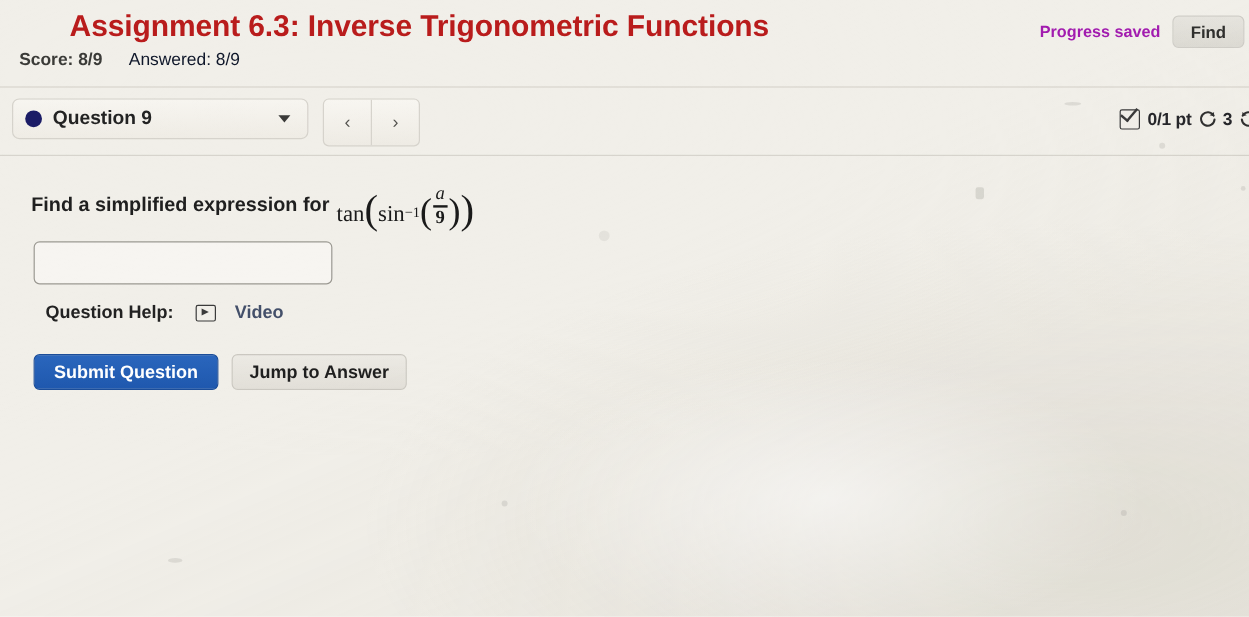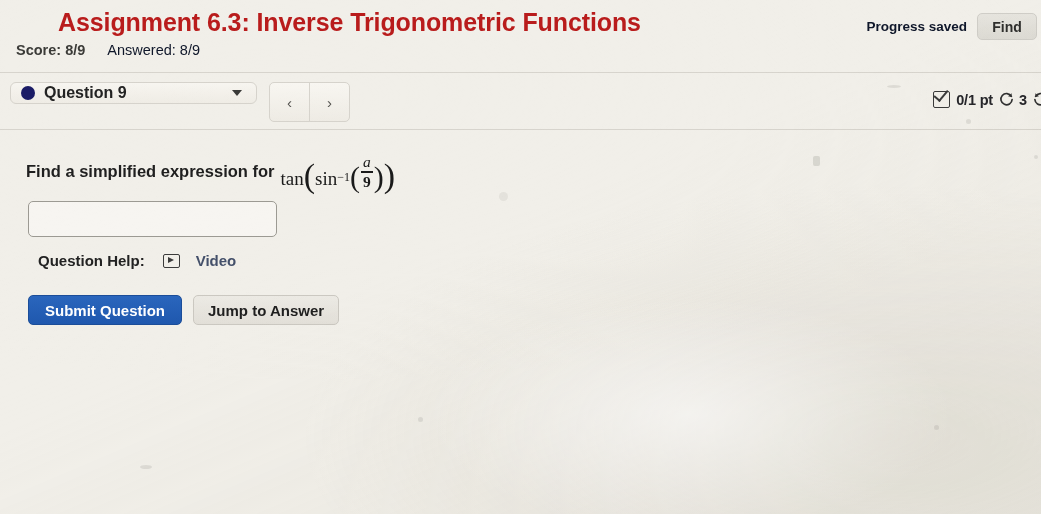--- a/index.html
+++ b/index.html
@@ -64,21 +64,21 @@
   .scoreline .answered {
     margin-left: 22px;
     font-weight: normal;
     color: #0f172a;
   }
   .progress-saved {
     position: absolute;
     right: 74px; top: 19px;
     font-size: 13.5px;
     font-weight: bold;
-    color: #0f172a;
+    color: #a21caf;
     white-space: nowrap;
   }
   .done-btn {
     position: absolute;
     left: 977px; top: 13px;
     width: 60px; height: 27px;
     border: 1px solid #cfcdc7;
     border-radius: 5px;
     background: linear-gradient(#e6e4de, #dcdad3);
     color: #2f2f2d;
@@ -96,21 +96,21 @@
     background: #d7d4cd;
   }
   .divider.d1 { top: 72px; }
   .divider.d2 { top: 129px; }
 
   
   .qbar { position: absolute; left: 0; top: 75px; right: 0; height: 52px; }
   .qselect {
     position: absolute;
     left: 10px; top: 7px;
-    width: 247px; height: 22px;
+    width: 247px; height: 34px;
     border: 1px solid #d6d3cc;
     border-radius: 6px;
     background: linear-gradient(#f7f5f0, #efece5);
     display: flex;
     align-items: center;
     box-sizing: border-box;
     padding: 0 10px;
   }
   .q-dot {
     width: 14px; height: 14px;

